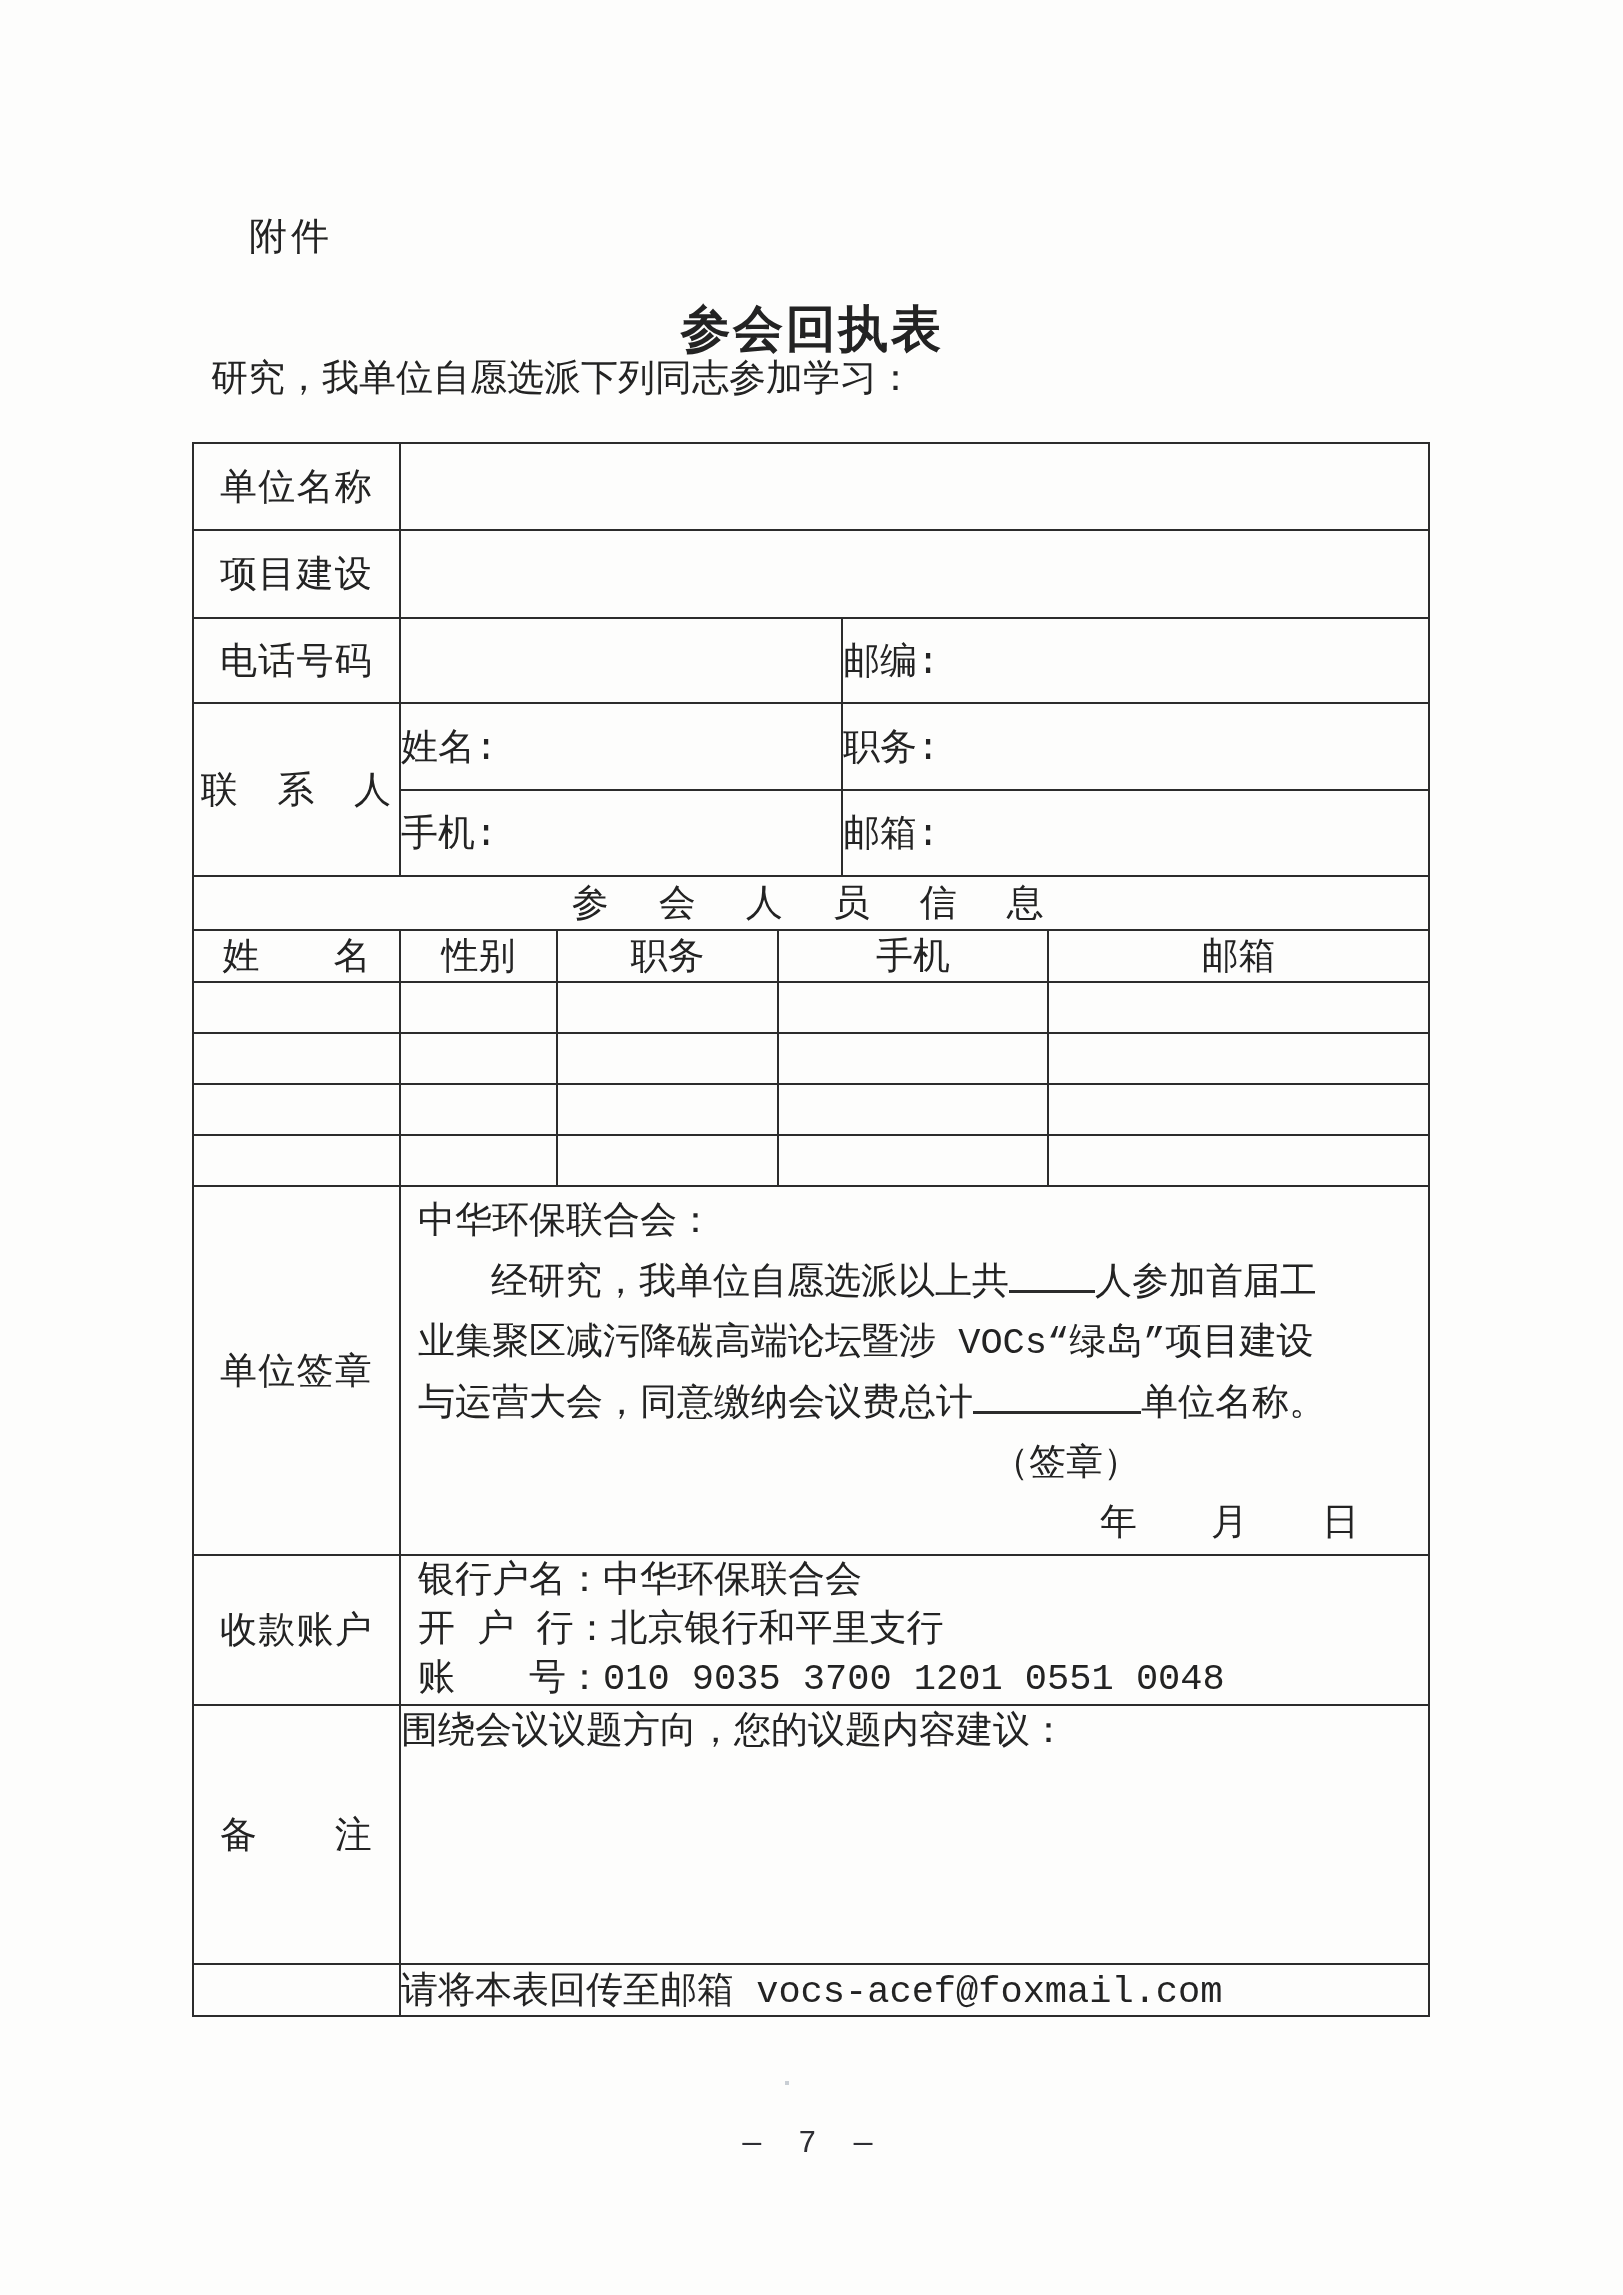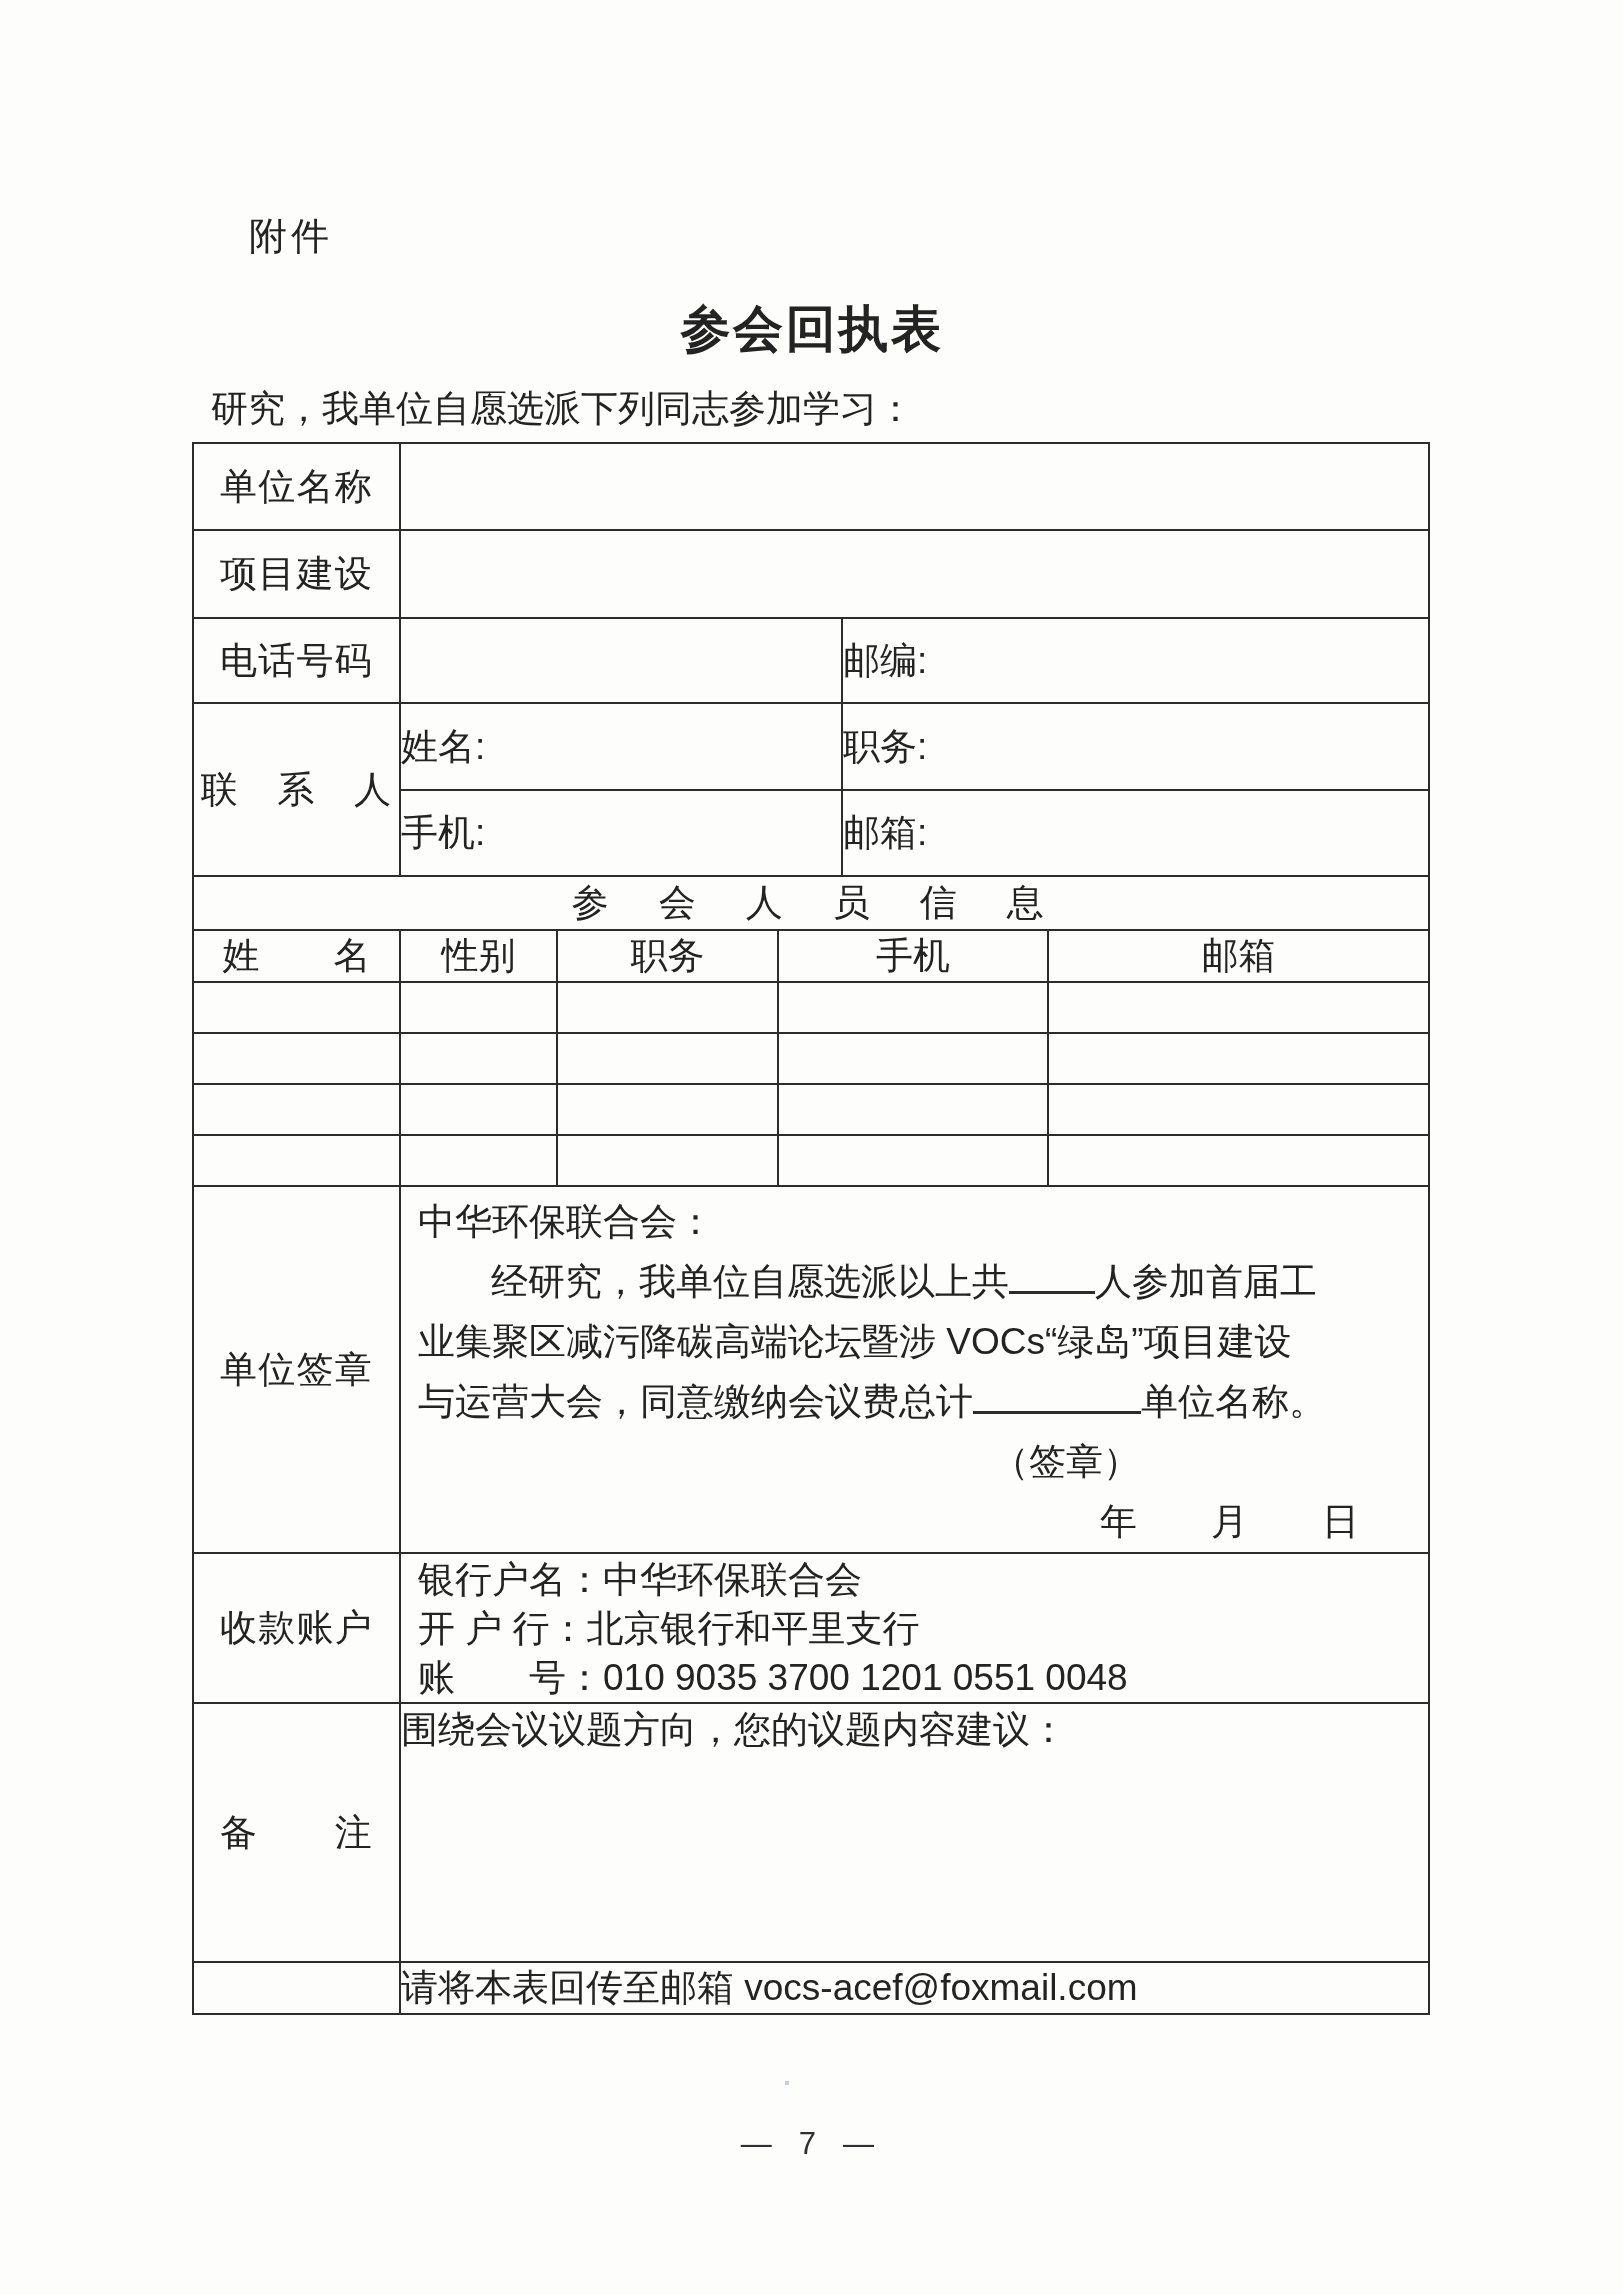--- a/index.html
+++ b/index.html
@@ -1,33 +1,33 @@
 <!DOCTYPE html>
 <html style="font-size:10.5px"><head>
 <meta charset="utf-8">
 <style>
   html,body { margin:0; padding:0; background:#e8e8e8; }
   .page {
     position:relative;
     width:1624px; height:2295px;
     background:#fdfdfc;
-    font-family:Liberation Sans, sans-serif;
+    font-family:Liberation Mono, monospace;
     color:#232323;
     overflow:hidden;
   }
   .attachment {
     position:absolute; left:249px; top:211px;
     font-size:38px; letter-spacing:3.9px;
   }
   .doc-title {
     position:absolute; left:0; top:296px; width:1624px;
     text-align:center; font-size:50px; font-weight:bold; letter-spacing:2.6px;
   }
   .intro {
-    position:absolute; left:211px; top:384px;
+    position:absolute; left:211px; top:353px;
     font-size:37px;
   }
   table.form {
     position:absolute; left:192px; top:442px;
     width:1236px; border-collapse:collapse; table-layout:fixed;
     background:transparent;
   }
   table.form td {
     border:2.6px solid #2c2c2c;
     font-size:37px; color:#232323;

